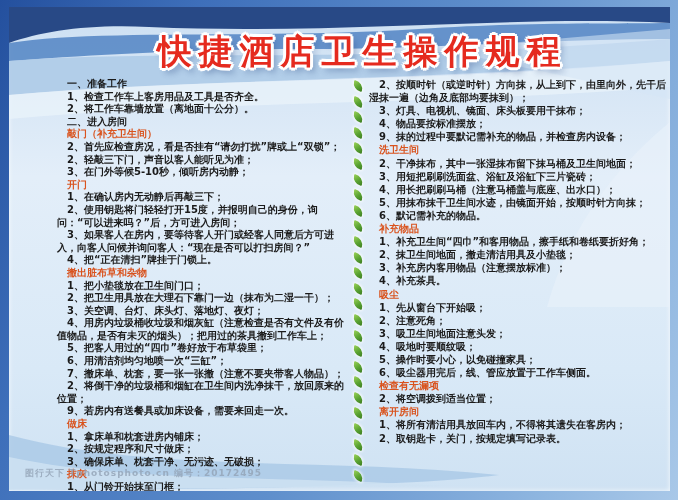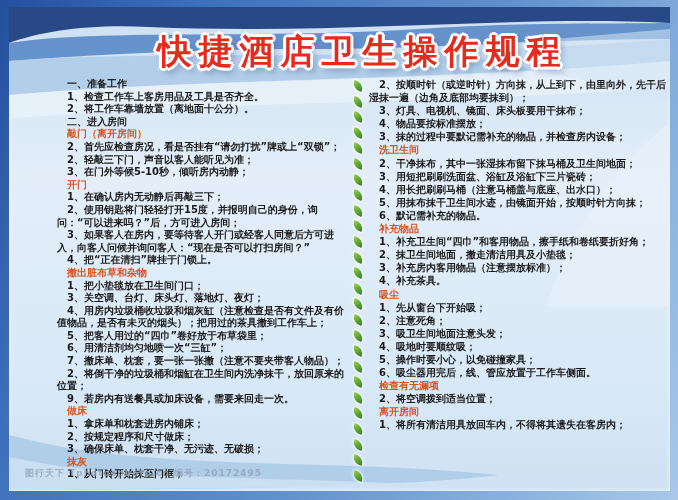--- a/index.html
+++ b/index.html
@@ -50,31 +50,32 @@
     </svg>
 
     <h1 class="title">快捷酒店卫生操作规程</h1>
 
     <div class="columns">
       <div class="col col-left">
           <p class="entry chapter">一、准备工作</p>
           <p class="entry item">1、检查工作车上客房用品及工具是否齐全。</p>
           <p class="entry item">2、将工作车靠墙放置（离地面十公分）。</p>
           <p class="entry chapter">二、进入房间</p>
-          <p class="entry section">敲门（离开房间）</p>
+          <p class="entry section">敲门（补充卫生间）</p>
           <p class="entry item">2、首先应检查房况，看是否挂有“请勿打扰”牌或上“双锁”；</p>
           <p class="entry item">2、轻敲三下门，声音以客人能听见为准；</p>
           <p class="entry item">3、在门外等候5-10秒，倾听房内动静；</p>
           <p class="entry section">开门</p>
           <p class="entry item">1、在确认房内无动静后再敲三下；</p>
           <p class="entry item">2、使用钥匙将门轻轻打开15度，并报明自己的身份，询问：“可以进来吗？”后，方可进入房间；</p>
           <p class="entry item">3、如果客人在房内，要等待客人开门或经客人同意后方可进入，向客人问候并询问客人：“现在是否可以打扫房间？”</p>
           <p class="entry item">4、把“正在清扫”牌挂于门锁上。</p>
           <p class="entry section">撤出脏布草和杂物</p>
           <p class="entry item">1、把小垫毯放在卫生间门口；</p>
+          <p class="entry item">2、把卫生用具放在大理石下靠门一边（抹布为二湿一干）；</p>
           <p class="entry item">3、关空调、台灯、床头灯、落地灯、夜灯；</p>
           <p class="entry item">4、用房内垃圾桶收垃圾和烟灰缸（注意检查是否有文件及有价值物品，是否有未灭的烟头）；把用过的茶具撤到工作车上；</p>
           <p class="entry item">5、把客人用过的“四巾”卷好放于布草袋里；</p>
           <p class="entry item">6、用清洁剂均匀地喷一次“三缸”；</p>
           <p class="entry item">7、撤床单、枕套，要一张一张撤（注意不要夹带客人物品）；</p>
           <p class="entry item">2、将倒干净的垃圾桶和烟缸在卫生间内洗净抹干，放回原来的位置；</p>
           <p class="entry item">9、若房内有送餐具或加床设备，需要来回走一次。</p>
           <p class="entry section">做床</p>
           <p class="entry item">1、拿床单和枕套进房内铺床；</p>
           <p class="entry item">2、按规定程序和尺寸做床；</p>
@@ -107,21 +108,21 @@
           <span class="leaf"></span>
           <span class="leaf"></span>
           <span class="leaf"></span>
           <span class="leaf"></span>
           <span class="leaf"></span>
         </div>
       <div class="col col-right">
           <p class="entry item">2、按顺时针（或逆时针）方向抹，从上到下，由里向外，先干后湿抹一遍（边角及底部均要抹到）；</p>
           <p class="entry item">3、灯具、电视机、镜面、床头板要用干抹布；</p>
           <p class="entry item">4、物品要按标准摆放；</p>
-          <p class="entry item">3、抹的过程中要默记需补充的物品，并检查房内设备；</p>
+          <p class="entry item">9、抹的过程中要默记需补充的物品，并检查房内设备；</p>
           <p class="entry section">洗卫生间</p>
           <p class="entry item">2、干净抹布，其中一张湿抹布留下抹马桶及卫生间地面；</p>
           <p class="entry item">3、用短把刷刷洗面盆、浴缸及浴缸下三片瓷砖；</p>
           <p class="entry item">4、用长把刷刷马桶（注意马桶盖与底座、出水口）；</p>
           <p class="entry item">5、用抹布抹干卫生间水迹，由镜面开始，按顺时针方向抹；</p>
           <p class="entry item">6、默记需补充的物品。</p>
           <p class="entry section">补充物品</p>
           <p class="entry item">1、补充卫生间“四巾”和客用物品，擦手纸和卷纸要折好角；</p>
           <p class="entry item">2、抹卫生间地面，撤走清洁用具及小垫毯；</p>
           <p class="entry item">3、补充房内客用物品（注意摆放标准）；</p>
@@ -130,18 +131,19 @@
           <p class="entry item">1、先从窗台下开始吸；</p>
           <p class="entry item">2、注意死角；</p>
           <p class="entry item">3、吸卫生间地面注意头发；</p>
           <p class="entry item">4、吸地时要顺纹吸；</p>
           <p class="entry item">5、操作时要小心，以免碰撞家具；</p>
           <p class="entry item">6、吸尘器用完后，线、管应放置于工作车侧面。</p>
           <p class="entry section">检查有无漏项</p>
           <p class="entry item">2、将空调拨到适当位置；</p>
           <p class="entry section">离开房间</p>
           <p class="entry item">1、将所有清洁用具放回车内，不得将其遗失在客房内；</p>
+          <p class="entry item">2、取钥匙卡，关门，按规定填写记录表。</p>
         </div>
     </div>
 
     <p class="watermark">图行天下 Tphotosphoto.cn 编号：20172495</p>
   </div>
 </div>
 
 </body></html>

